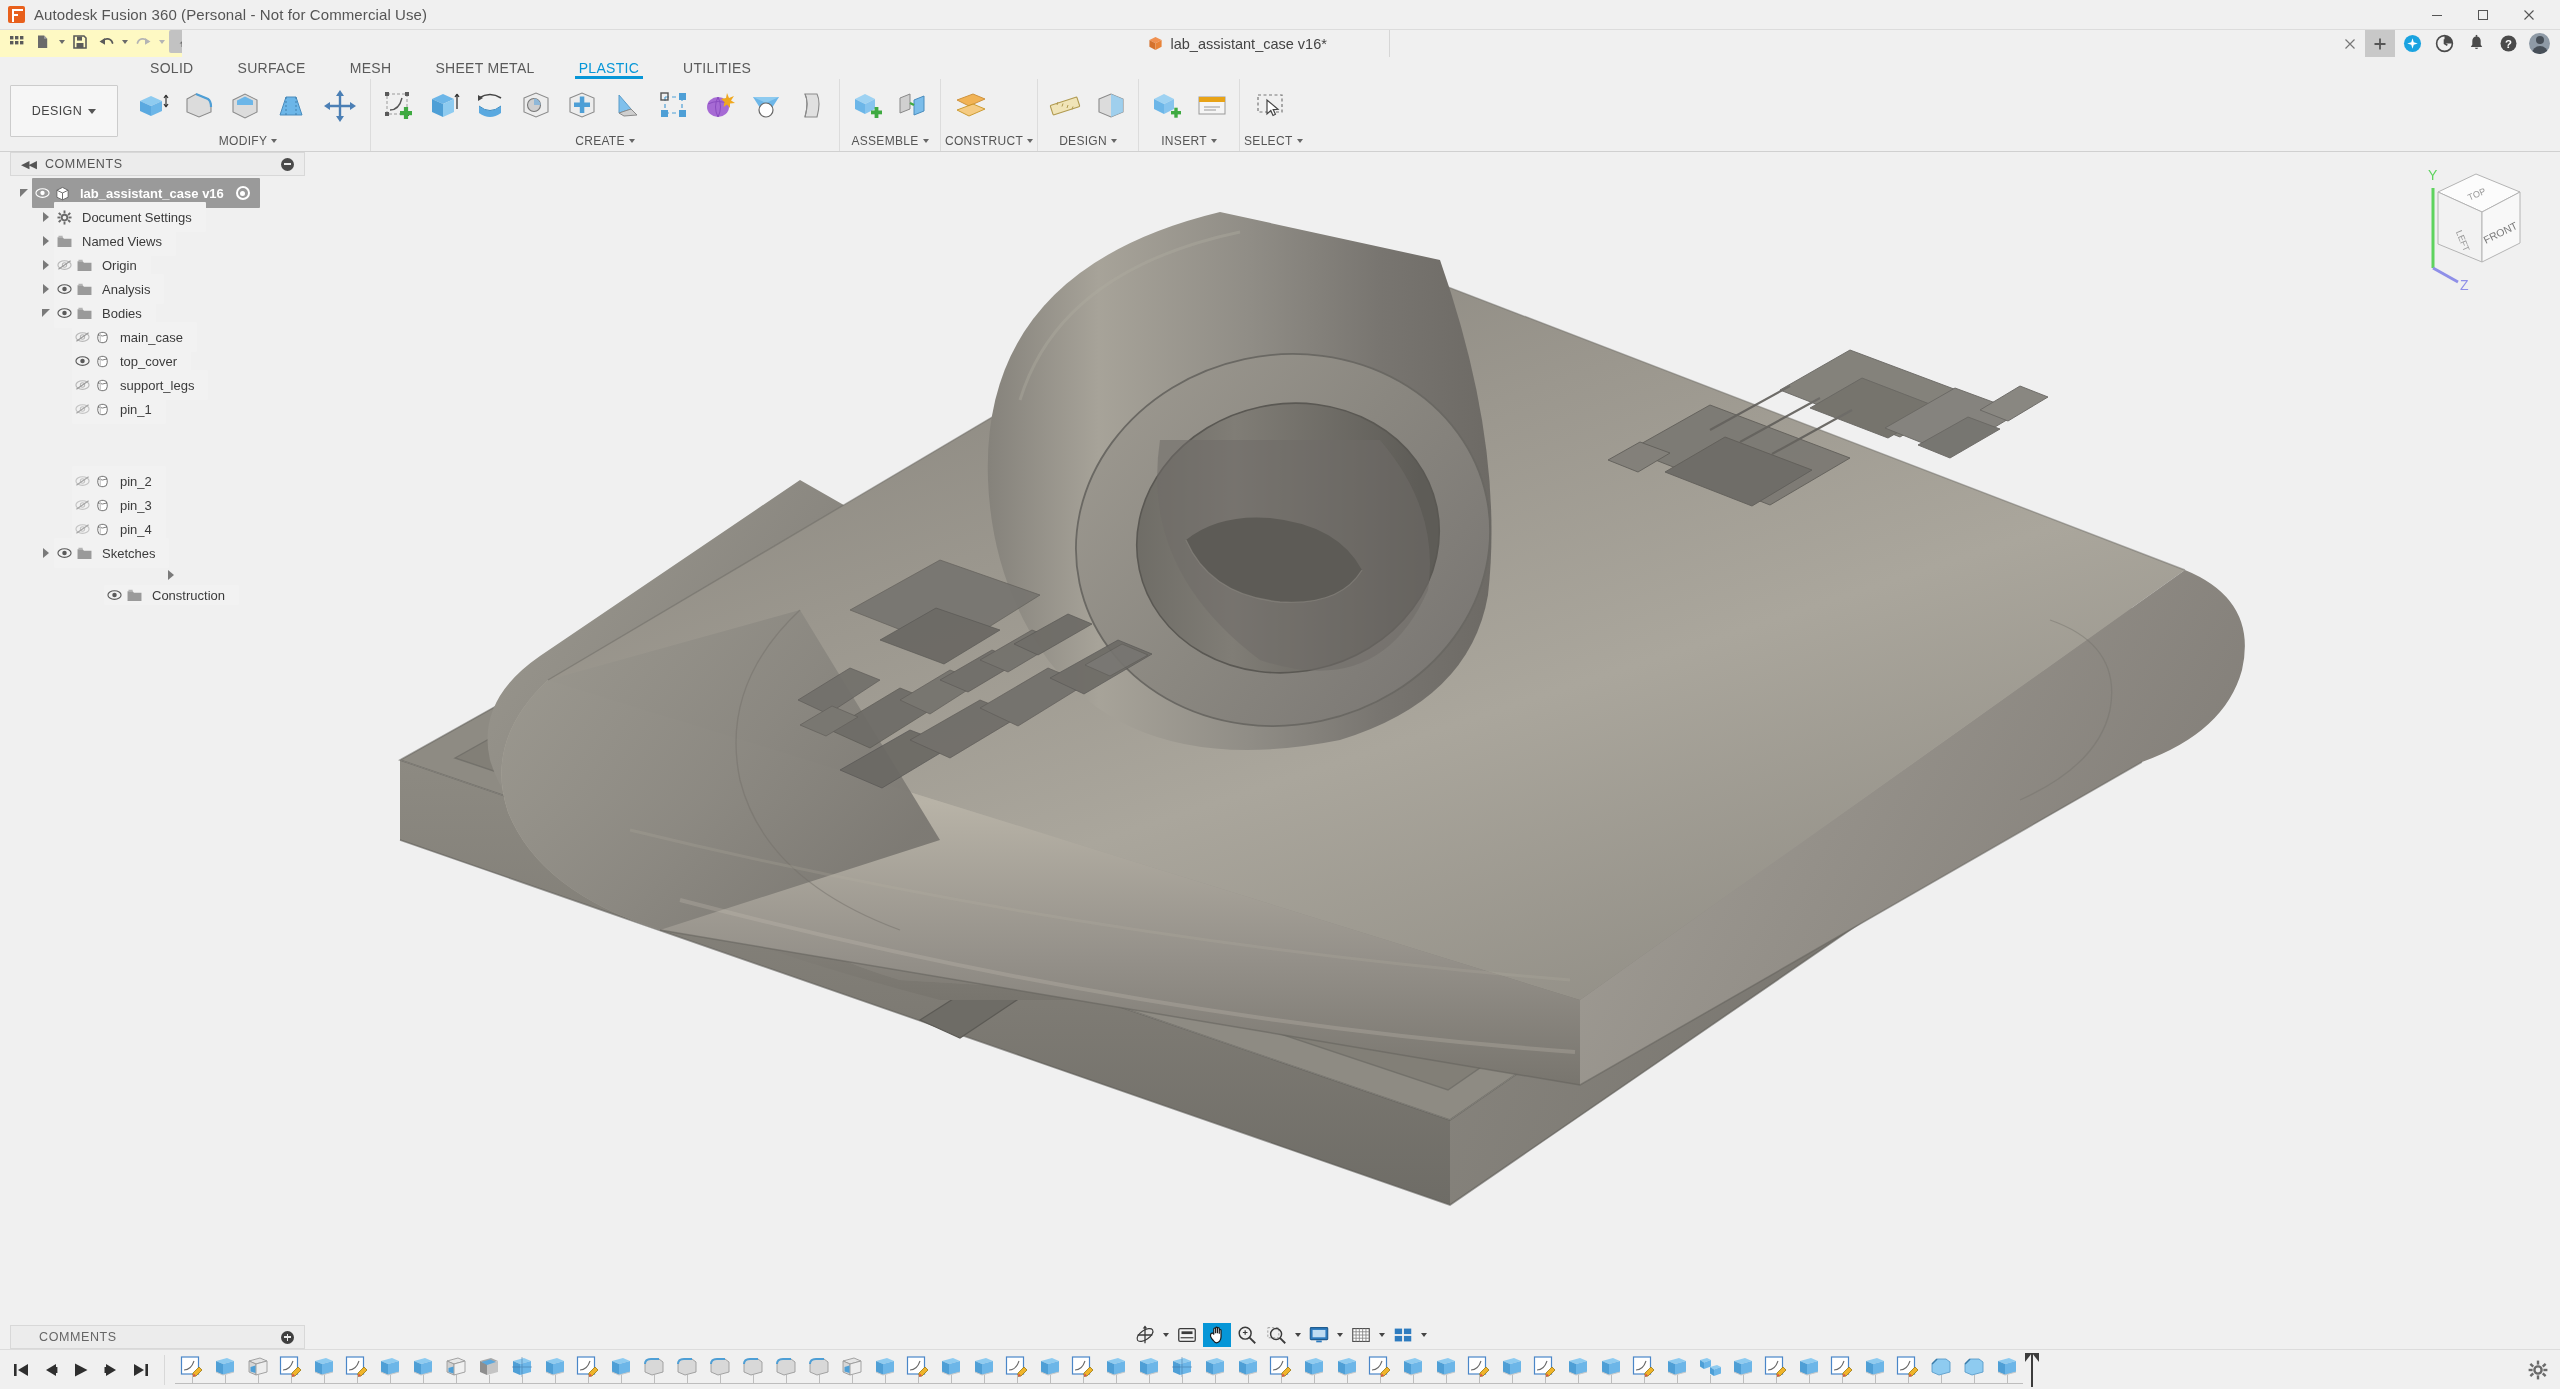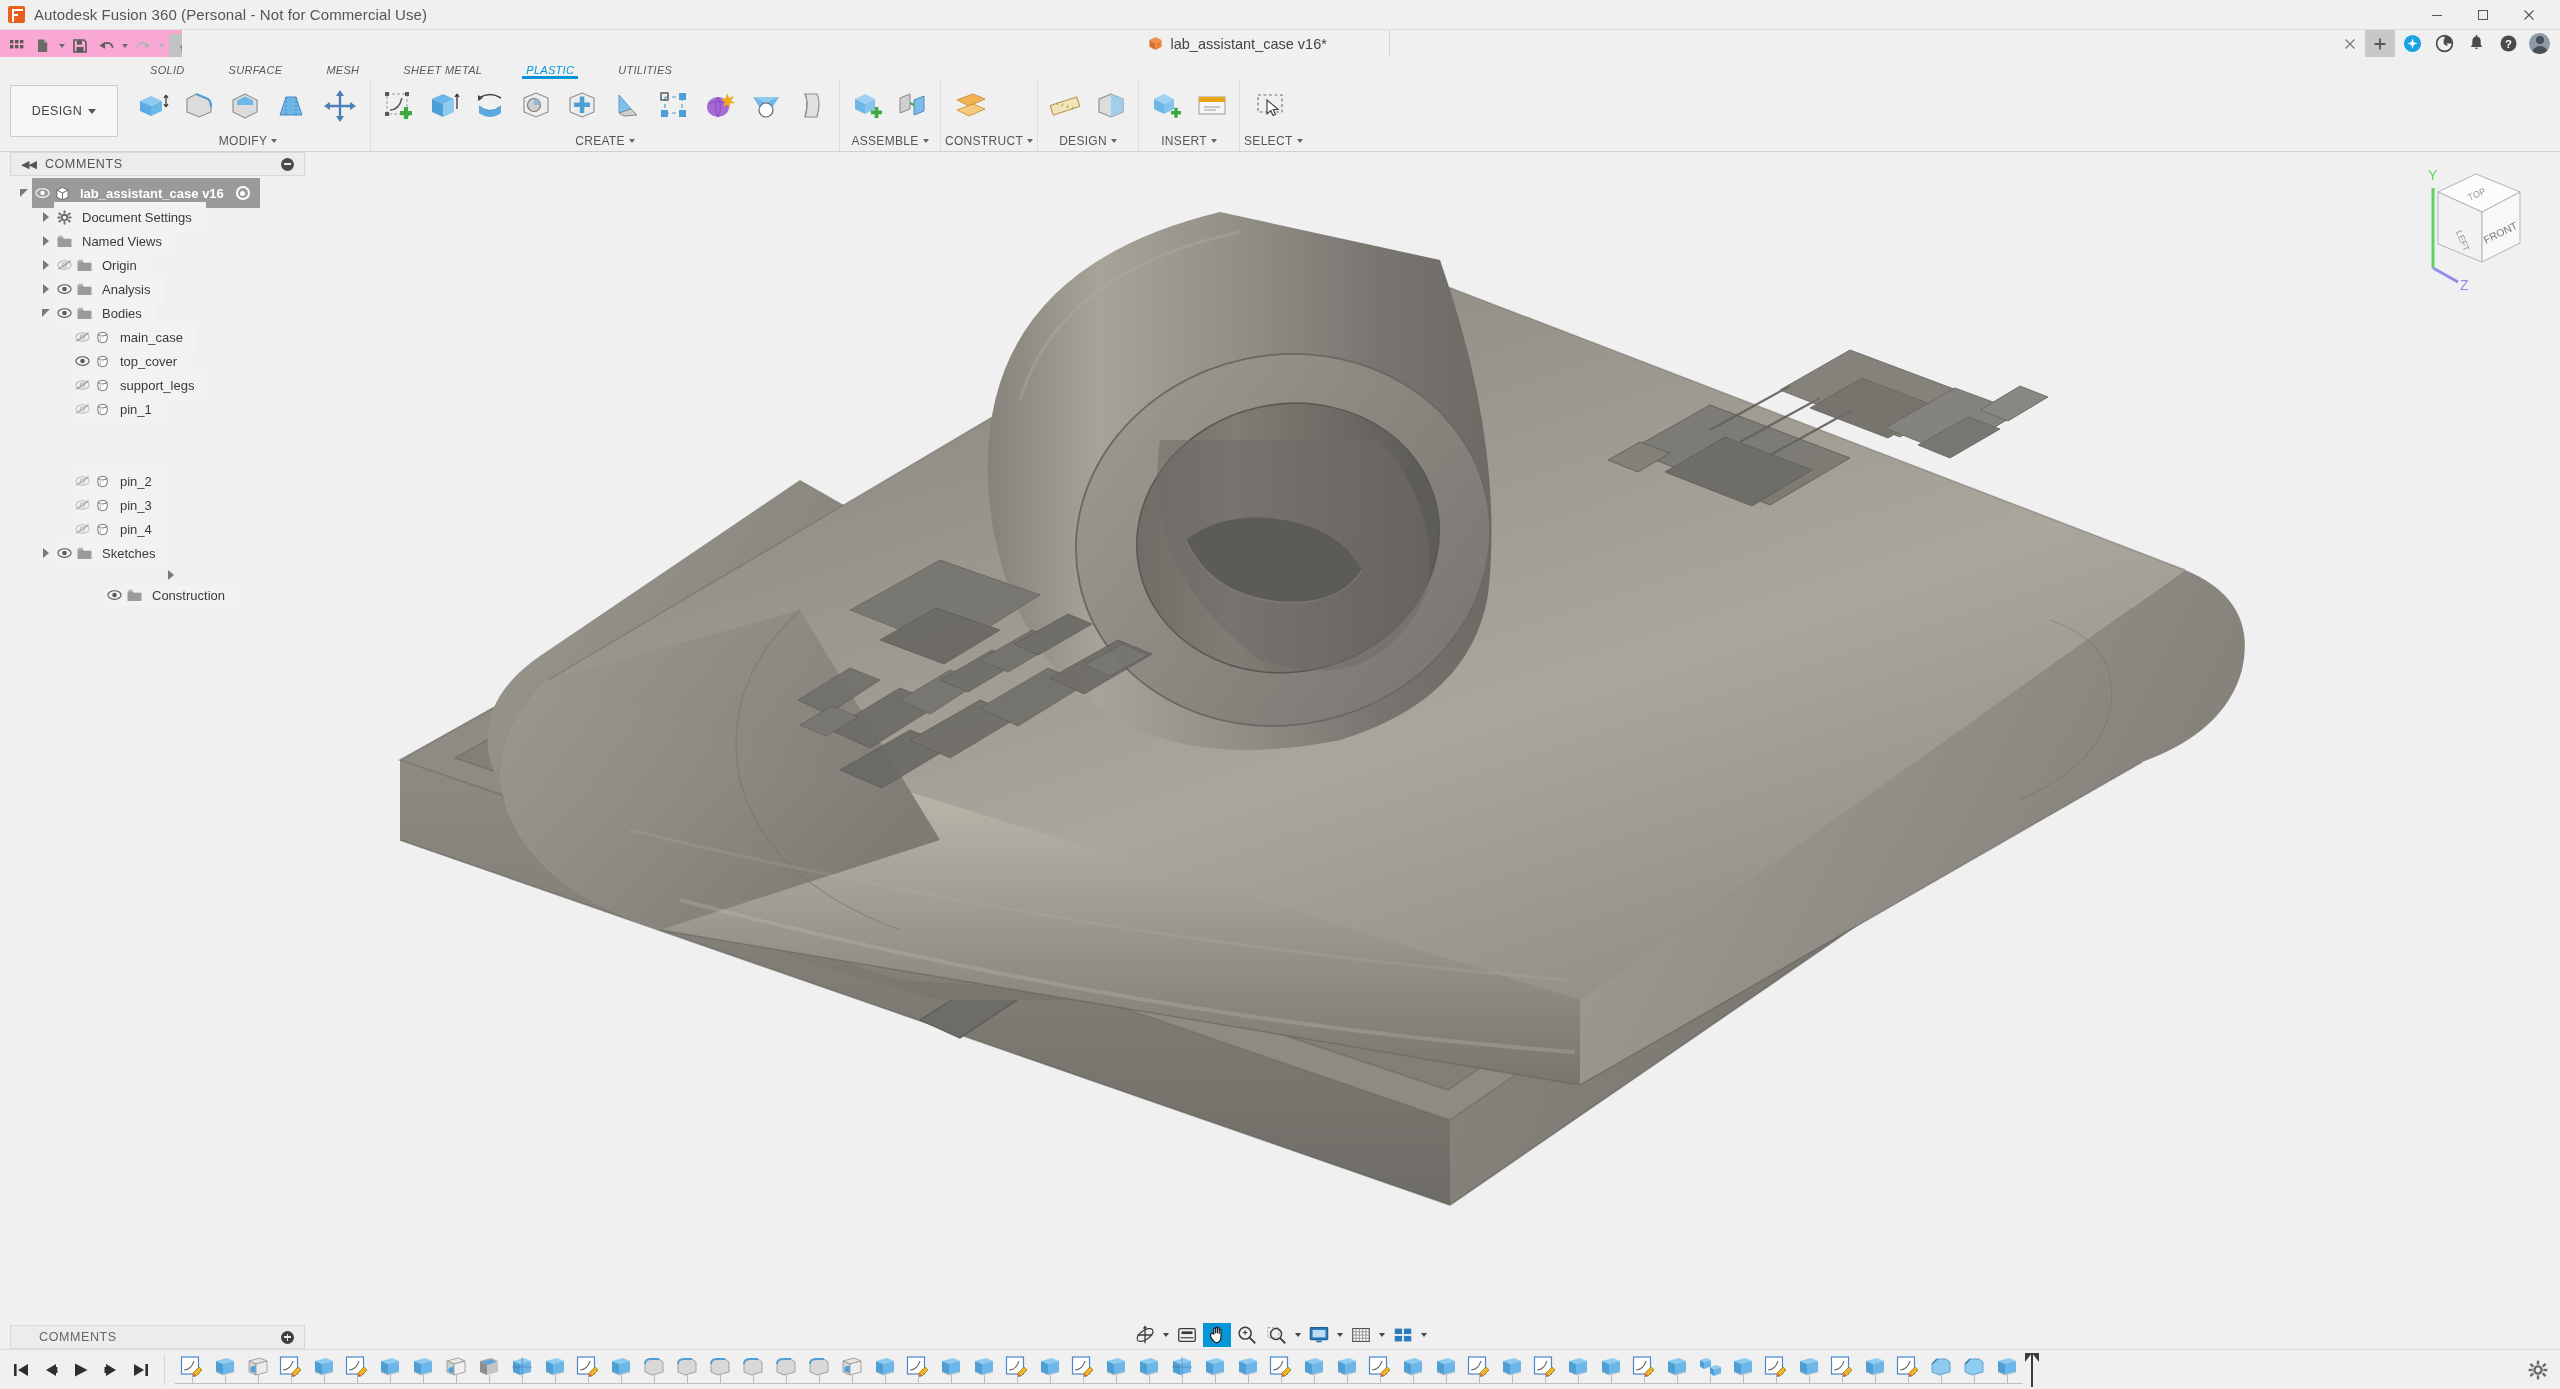--- a/index.html
+++ b/index.html
@@ -32,21 +32,21 @@
   .titlebar-text { font-size: 15px; color: #555; letter-spacing: .1px; }
   .win-ctrls { margin-left: auto; display: flex; align-items: center; gap: 0; }
   .win-btn {
     width: 46px; height: 29px; display: flex; align-items: center; justify-content: center;
     color: #555; font-size: 15px;
   }
   .win-btn svg { display:block; }
 
   
   .qatrow {
-    height: 27px; background: #f9a8d4; display: flex; align-items: flex-end;
+    height: 27px; background: #fef9c3; display: flex; align-items: flex-start;
     padding-left: 4px; position: relative;
   }
   .qa-btn {
     width: 26px; height: 23px; display:flex; align-items:center; justify-content:center;
     color:#5a5a5a;
   }
   .qa-caret { width: 11px; height: 23px; display:flex; align-items:center; justify-content:center; }
   .qa-caret i {
     width:0;height:0;border-left:3.5px solid transparent;border-right:3.5px solid transparent;
     border-top:4px solid #6a6a6a; display:block;
@@ -76,22 +76,22 @@
   }
   .avatar::before{content:"";position:absolute;left:6.5px;top:3px;width:8px;height:8px;border-radius:50%;background:#474f58;}
   .avatar::after{content:"";position:absolute;left:2.5px;top:12.5px;width:16px;height:13px;border-radius:8px 8px 0 0;background:#474f58;}
 
   
   .ribbon { background:#f0f0f0; border-bottom:1px solid #d0d0d0; position:relative; height: 95px; }
   .ribbon-tabs {
     position:absolute; left: 128px; top: 0; height: 22px; display:flex; align-items:flex-end; gap: 0;
   }
   .rtab {
-    font-size: 11px; color:#5a5a5a; padding: 0 22px 3px 22px; letter-spacing:.3px;
-    position:relative; white-space:nowrap;font-style:italic;
+    font-size: 14px; color:#5a5a5a; padding: 0 22px 3px 22px; letter-spacing:.3px;
+    position:relative; white-space:nowrap;
   }
   .rtab.active { color:#0696d7; }
   .rtab.active::after {
     content:""; position:absolute; left:18px; right:18px; bottom:0; height:3px; background:#0696d7;
   }
   .ribbon-body { position:absolute; left:0; right:0; top: 22px; bottom:0; display:flex; align-items:stretch; }
   .design-btn {
     width: 108px; margin: 6px 8px 14px 10px; border:1px solid #ccc; background:#f6f6f6;
     display:flex; align-items:center; justify-content:center; gap:6px; font-size:12.5px; color:#444;
     letter-spacing:.4px; border-radius:1px;

